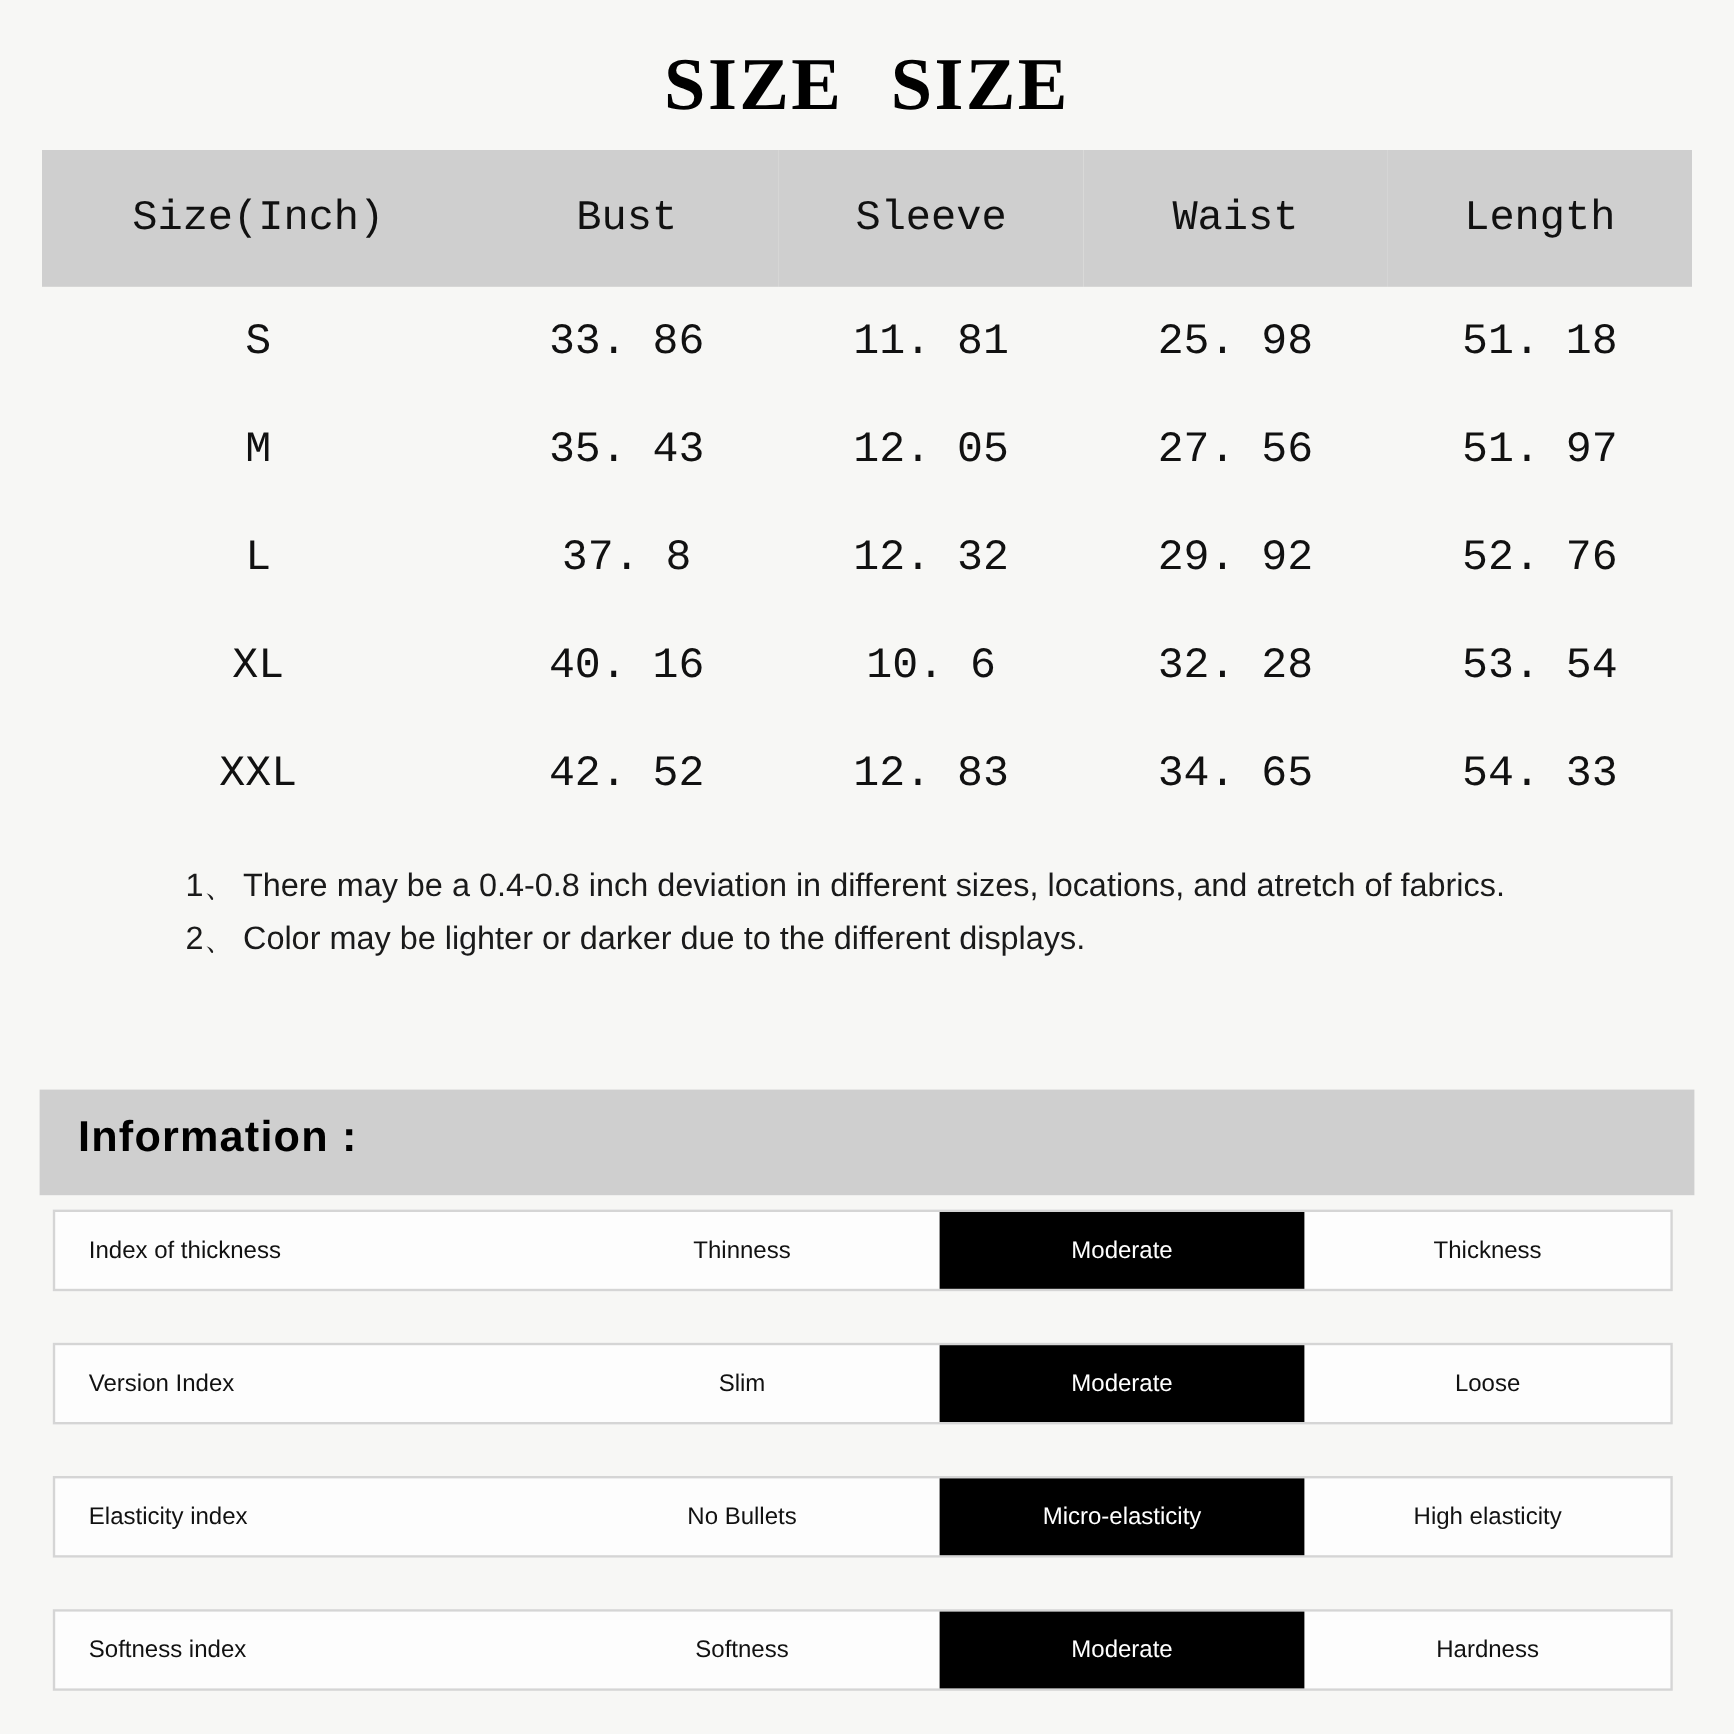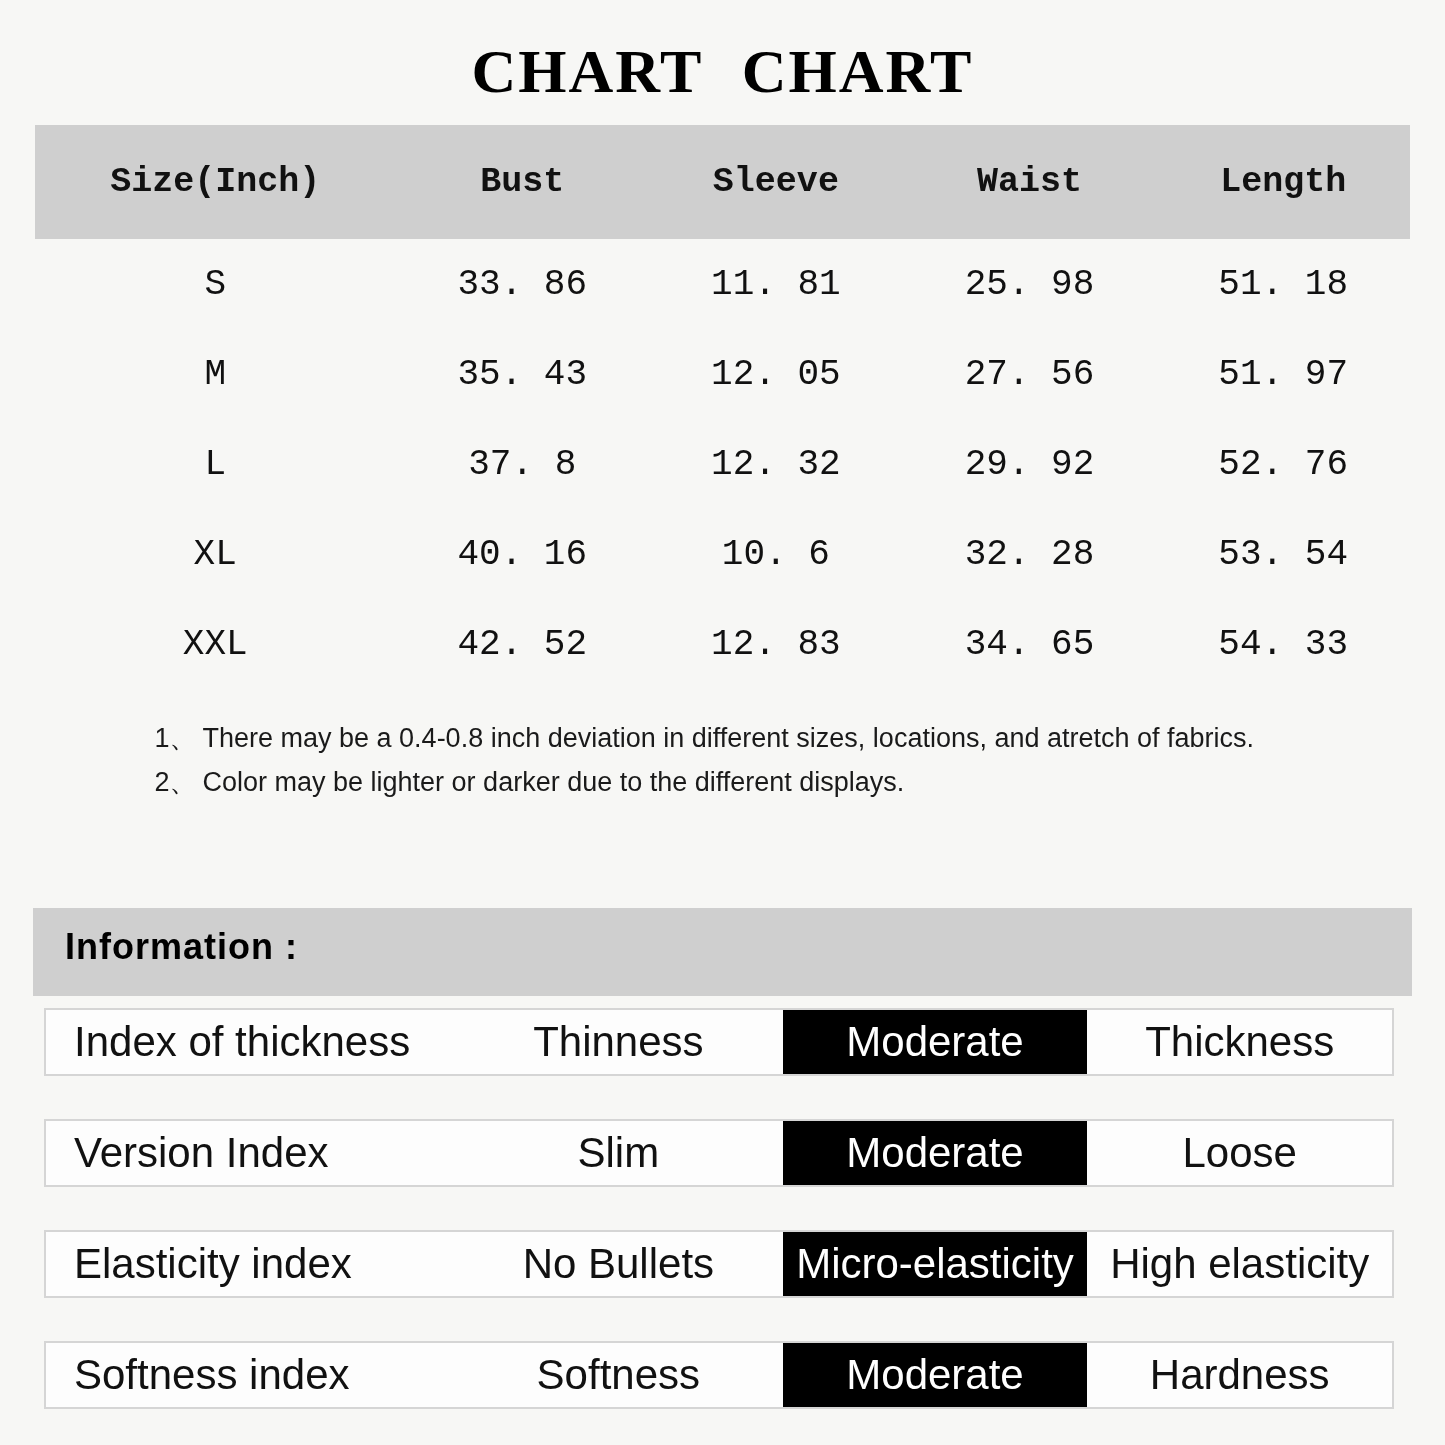--- a/index.html
+++ b/index.html
@@ -43,21 +43,21 @@
   .size-table th, .size-table td {
     text-align: center;
     font-family: "Liberation Mono", monospace;
     color: #111;
     border: none;
   }
   .size-table thead tr {
     background: #cfcfcf;
   }
   .size-table th {
-    font-weight: bold;
+    font-weight: normal;
     font-size: 35px;
     height: 112px;
     letter-spacing: 0px;
   }
   .size-table tbody td {
     font-size: 36px;
     height: 88px;
     background: transparent;
   }
   .col-size { width: 27%; }
@@ -119,21 +119,21 @@
     border: 2px solid #d5d5d5;
     box-sizing: border-box;
     background: #fdfdfd;
     margin-bottom: 43px;
   }
   .info-cell {
     display: flex;
     align-items: center;
     justify-content: center;
     font-family: "Liberation Sans", sans-serif;
-    font-size: 42px;
+    font-size: 20px;
     color: #111;
     box-sizing: border-box;
     white-space: nowrap;
     overflow: hidden;
   }
   .info-label {
     justify-content: flex-start;
     padding-left: 28px;
     flex: 0 0 420px;
   }
@@ -144,21 +144,21 @@
     background: #000;
     color: #fff;
     margin-left: 12px;
   }
 </style>
 </head>
 <body>
 
 <div class="page">
 
-  <div class="title">CHART   CHART</div>
+  <div class="title">SIZE   SIZE</div>
 
   <table class="size-table">
     <colgroup>
       <col class="col-size">
         <col class="col-bust">
         <col class="col-sleeve">
         <col class="col-waist">
         <col class="col-length">
     </colgroup>
     <thead>

